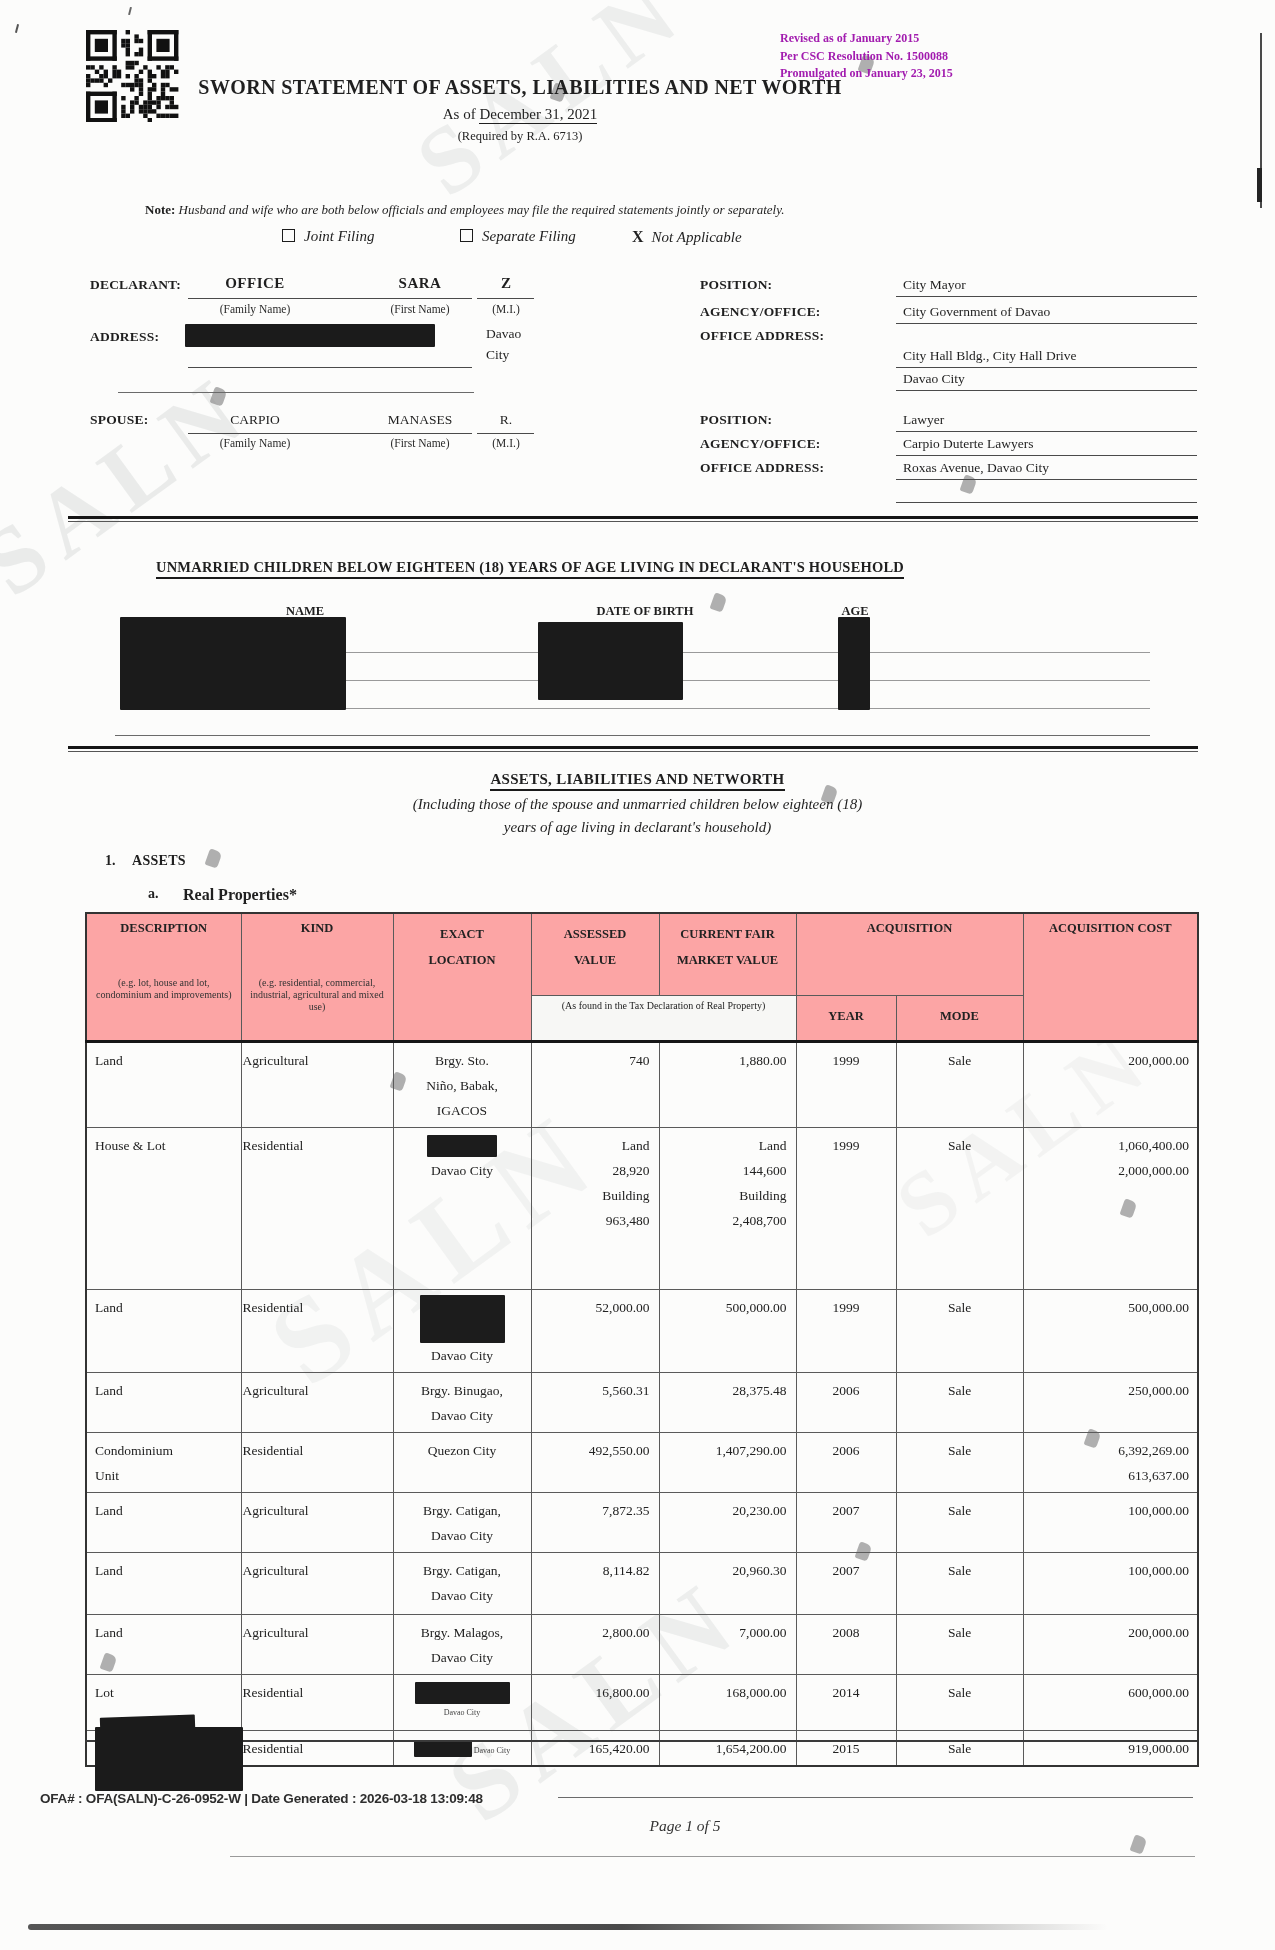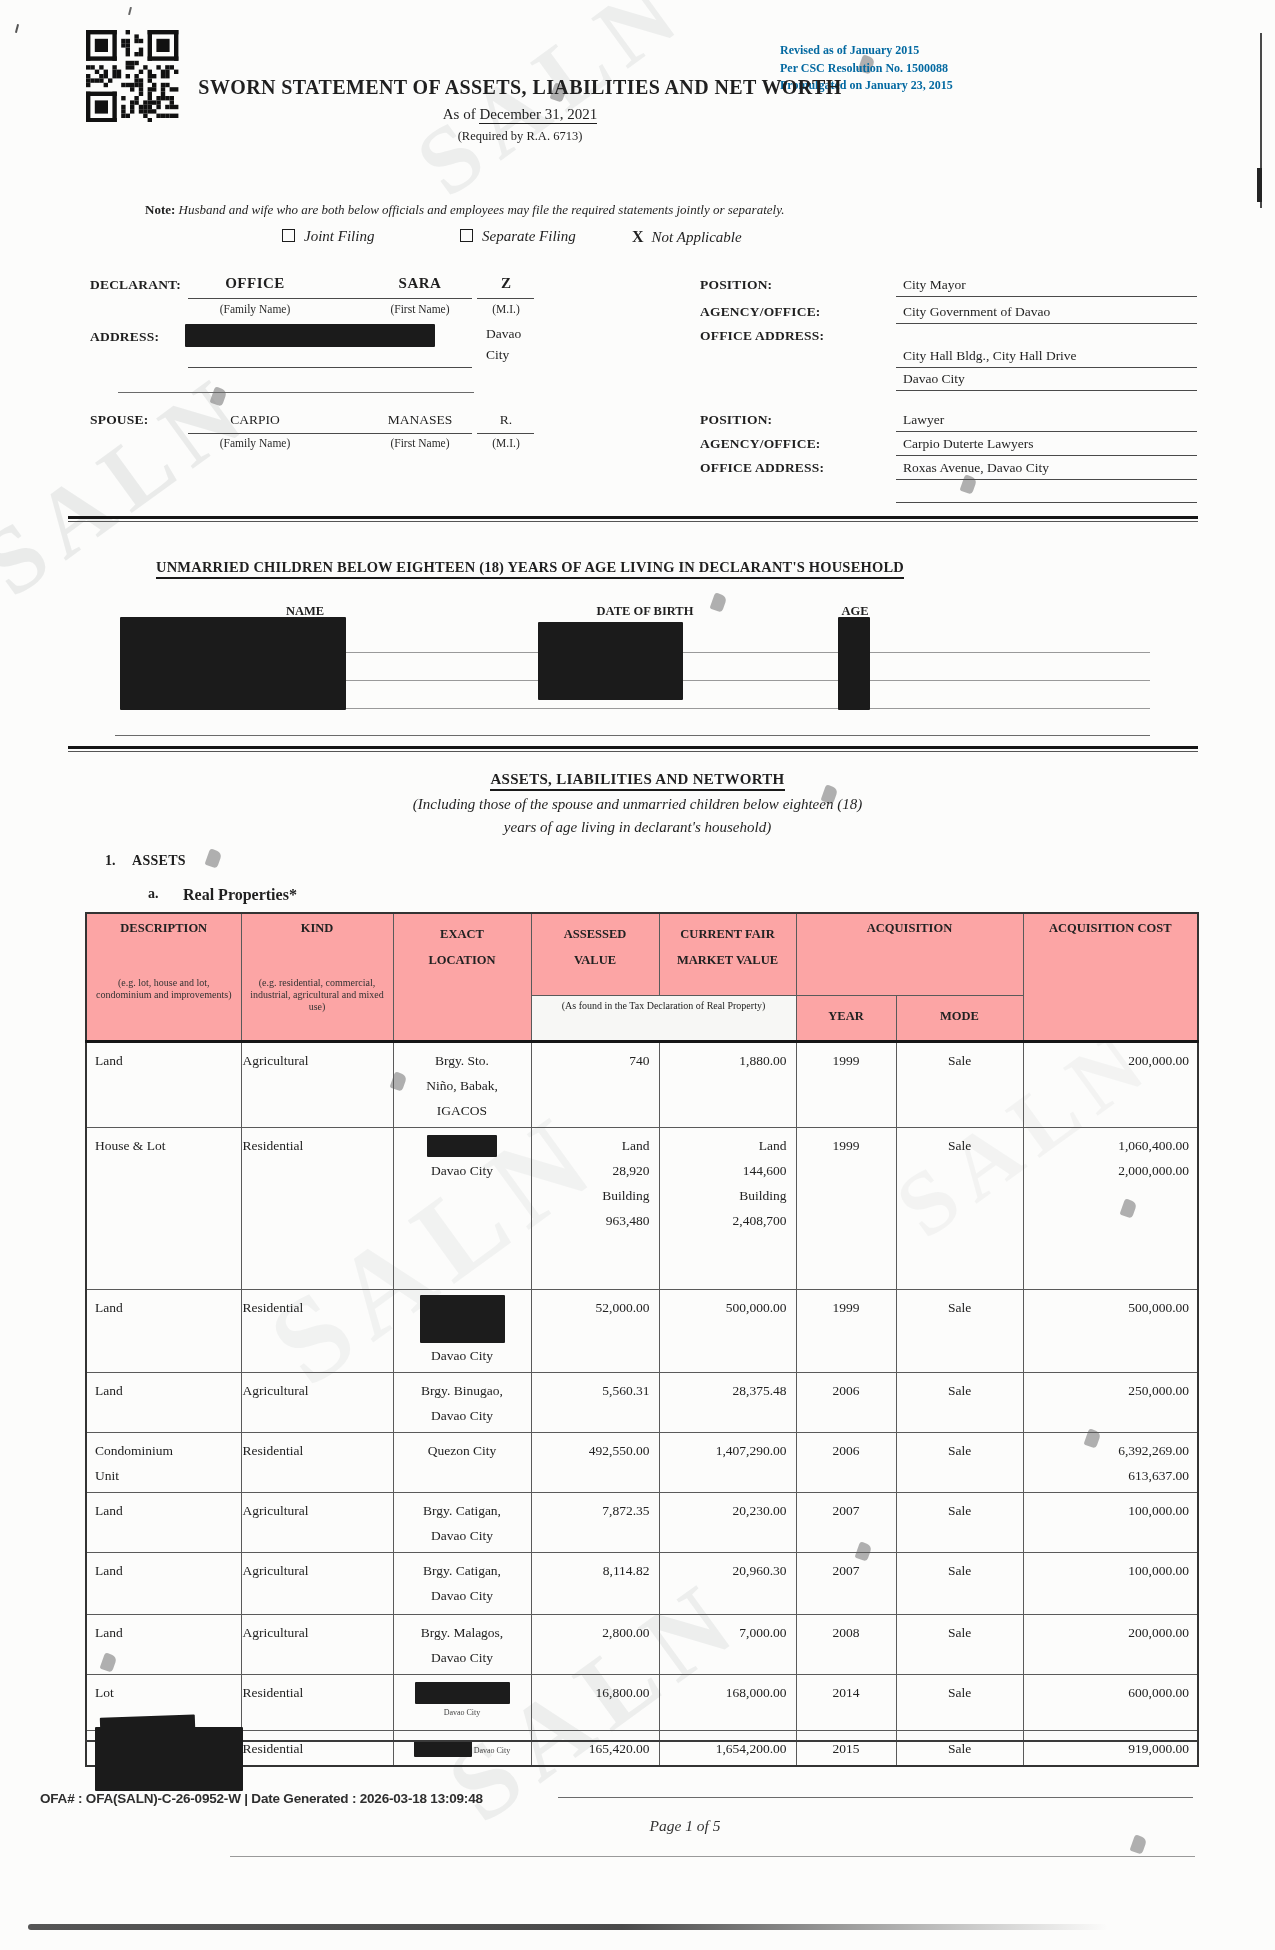--- a/index.html
+++ b/index.html
@@ -205,21 +205,21 @@
         <rect x="57.2" y="83.60000000000001" width="4.4" height="4.4" fill="#111"></rect>
         <rect x="70.4" y="83.60000000000001" width="4.4" height="4.4" fill="#111"></rect>
         <rect x="74.80000000000001" y="83.60000000000001" width="4.4" height="4.4" fill="#111"></rect>
         <rect x="79.2" y="83.60000000000001" width="4.4" height="4.4" fill="#111"></rect>
         <rect x="83.60000000000001" y="83.60000000000001" width="4.4" height="4.4" fill="#111"></rect>
         <rect x="88" y="83.60000000000001" width="4.4" height="4.4" fill="#111"></rect>
         <rect x="61.60000000000001" y="88" width="4.4" height="4.4" fill="#111"></rect>
       </svg>
   </div>
 
-  <div class="abs" style="left:780px;top:30px;width:240px;font-size:12px;line-height:17.5px;color:#0369a1;font-weight:600;margin-top:12px;">
+  <div class="abs" style="left:780px;top:30px;width:240px;font-size:12px;line-height:17.5px;color:#a21caf;font-weight:600;">
     <div>Revised as of January 2015</div>
     <div>Per CSC Resolution No. 1500088</div>
     <div>Promulgated on January 23, 2015</div>
   </div>
 
   <div class="abs ctr" style="left:140px;top:76px;width:760px;">
     <span class="b" style="font-size:20px;letter-spacing:.4px;">SWORN STATEMENT OF ASSETS, LIABILITIES AND NET WORTH</span>
   </div>
   <div class="abs ctr" style="left:140px;top:106px;width:760px;font-size:15px;">
     <span>As of </span><span class="u15">December 31, 2021</span>

